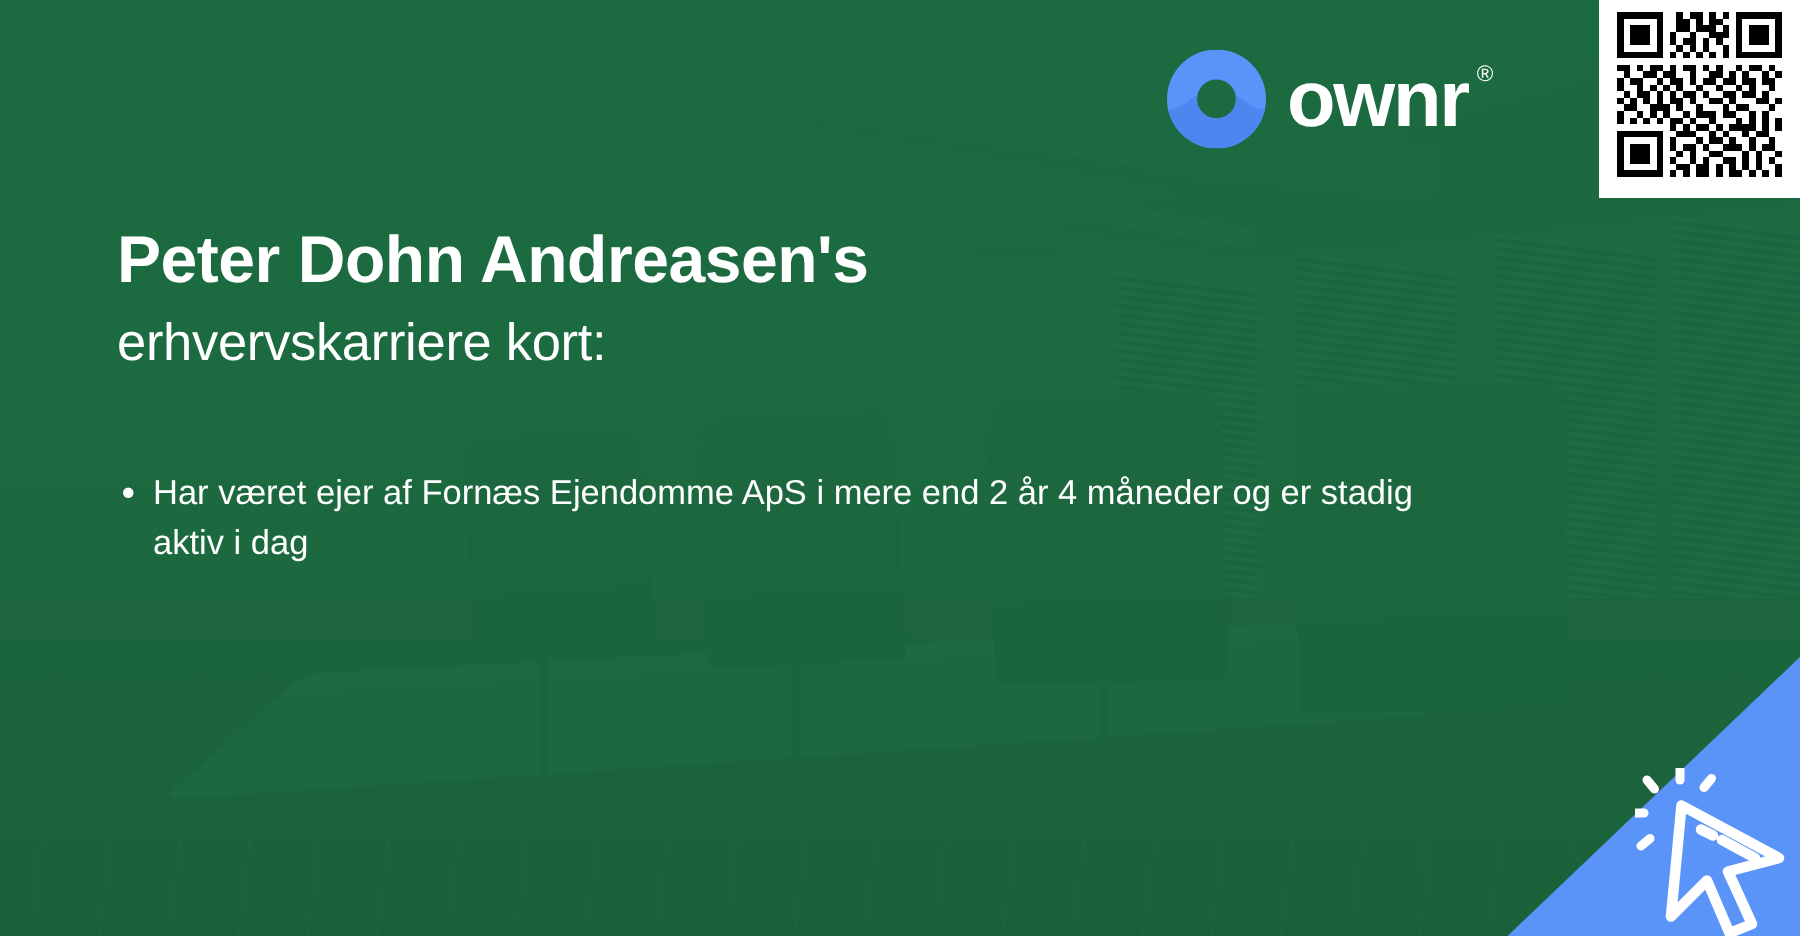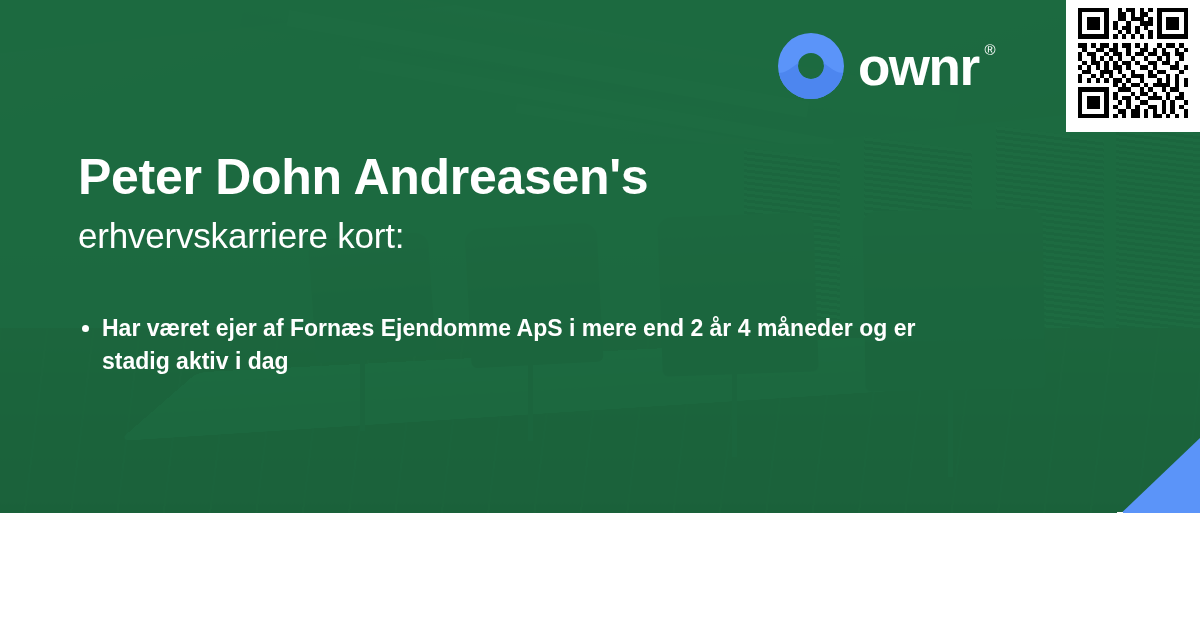--- a/index.html
+++ b/index.html
@@ -3,21 +3,21 @@
 <meta charset="utf-8">
 <style>
   html, body {
     margin: 0;
     padding: 0;
     background: #ffffff;
   }
   #card {
     position: relative;
     width: 1200px;
-    height: 513px;
+    height: 624px;
     overflow: hidden;
     font-family: "Liberation Sans", sans-serif;
     background: #737373;
   }
 
   
   .photo {
     position: absolute;
     inset: 0;
     overflow: hidden;
@@ -193,21 +193,21 @@
 
   
   .headline {
     position: absolute;
     left: 78px;
     top: 148px;
     width: 900px;
   }
   .headline .line1 {
     color: #ffffff;
-    font-size: 50px;
+    font-size: 44px;
     font-weight: bold;
     line-height: 1.18;
     letter-spacing: -0.3px;
     margin: 0;
   }
   .headline .line2 {
     color: #ffffff;
     font-size: 35px;
     font-weight: normal;
     line-height: 1.3;
@@ -222,21 +222,21 @@
     top: 312px;
     width: 880px;
     margin: 0;
     padding: 0;
     list-style: none;
   }
   .bullets li {
     position: relative;
     color: #ffffff;
     font-size: 23px;
-    font-weight: bold;
+    font-weight: normal;
     line-height: 1.45;
     padding-left: 24px;
     margin-bottom: 22px;
   }
   .bullets li::before {
     content: "";
     position: absolute;
     left: 4px;
     top: 13px;
     width: 7px;

